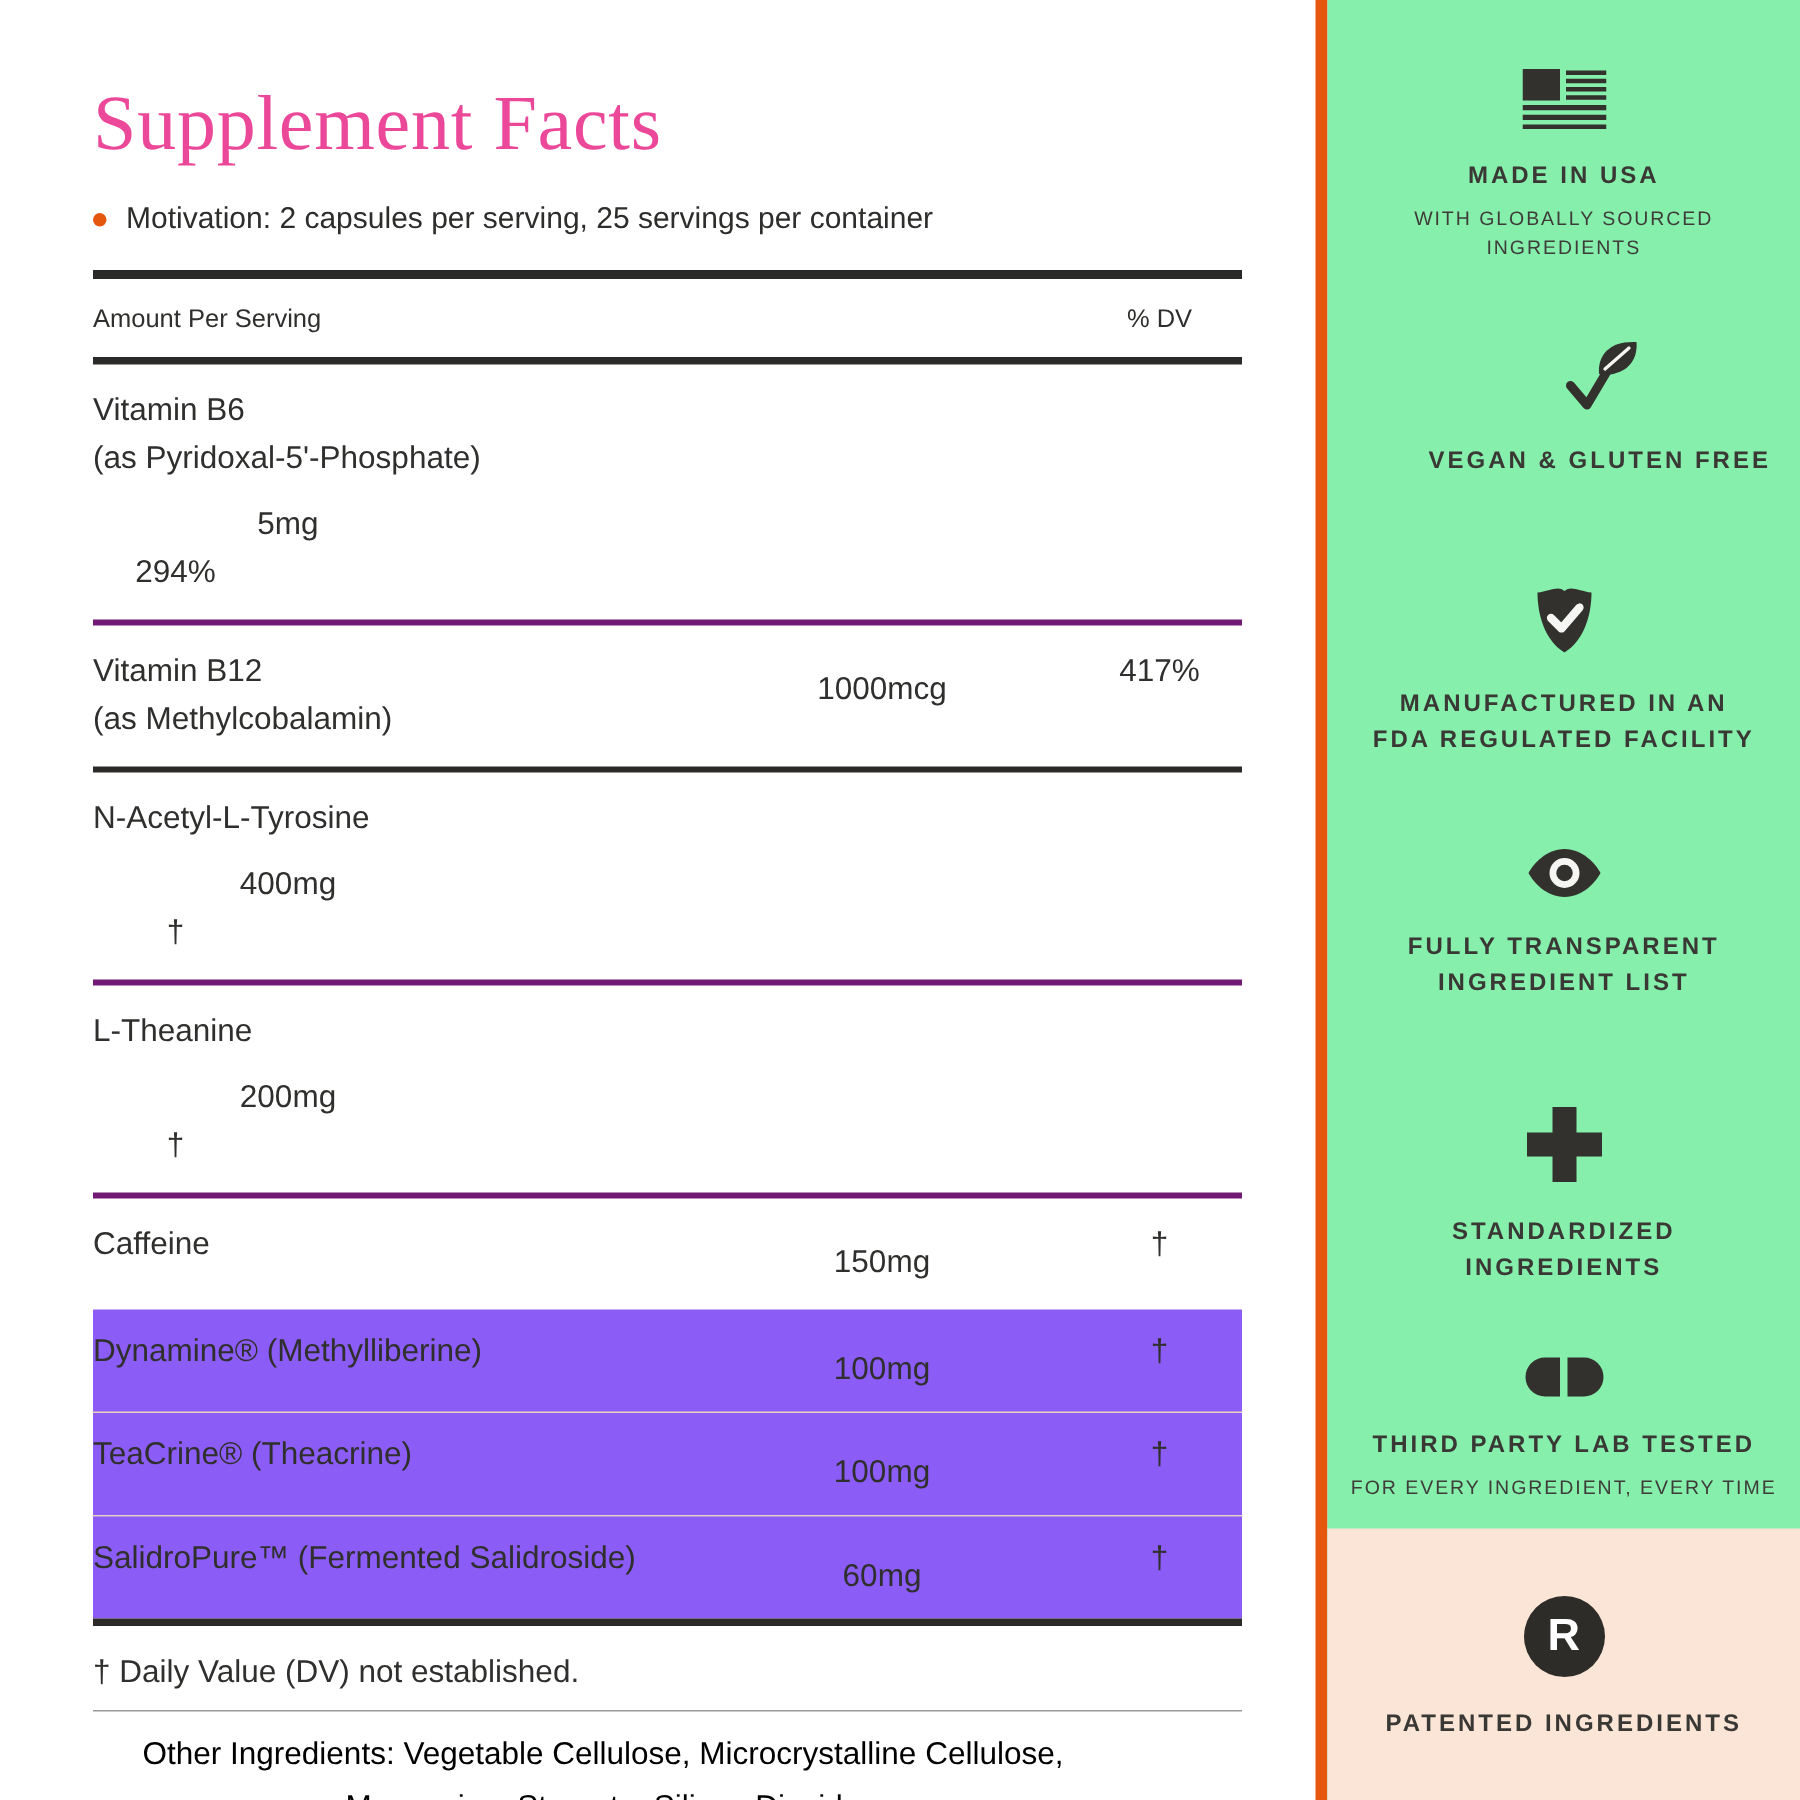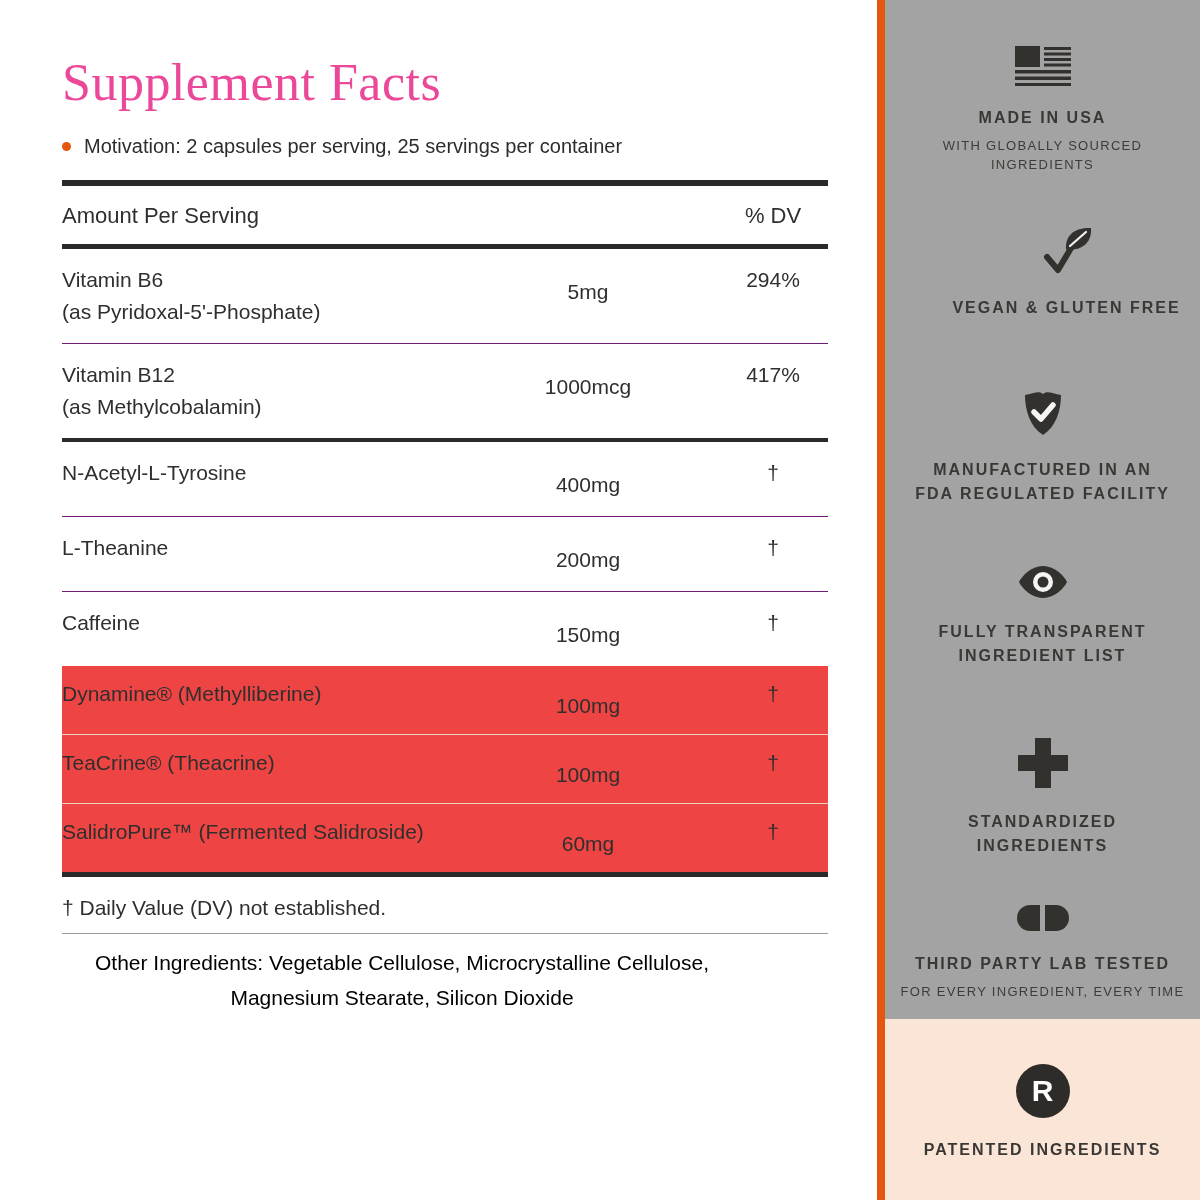--- a/index.html
+++ b/index.html
@@ -11,43 +11,43 @@
   .main{position:absolute;left:62px;top:0;width:766px;}
   .title{
     margin:54px 0 0;font-family:"Liberation Serif", serif;font-weight:500;
     font-size:52px;line-height:58px;color:#ec4899;letter-spacing:0.5px;
   }
   .serving-line{margin-top:22px;display:flex;align-items:center;font-size:20px;color:#2d2d2b;height:24px;}
   .bullet{width:9px;height:9px;border-radius:50%;background:#E4570C;margin-right:13px;flex:0 0 auto;}
   .facts{margin-top:22px;}
   .fheader{
     display:flex;align-items:center;border-top:6px solid #2b2a28;border-bottom:5px solid #2b2a28;
-    padding:17px 0 15px;font-size:22px;color:#2f2f2d;
+    padding:17px 0 15px;font-size:17px;color:#2f2f2d;
   }
   .fheader .hleft{flex:1;}
   .fheader .hright{width:110px;text-align:center;}
   .frow{display:flex;align-items:flex-start;padding:15px 0;font-size:21px;line-height:32px;color:#2f2f2d;}
   .frow .cname{flex:1;padding-right:10px;}
   .frow .camt{width:260px;text-align:center;margin-top:12px;}
   .frow .cdv{width:110px;text-align:center;}
-  .frow.d-thin{border-bottom:1px solid #701a75;}
+  .frow.d-thin{border-bottom:4px solid #701a75;flex-direction:column;}
   .frow.d-thick{border-bottom:4px solid #2b2a28;}
-  .frow.hl{background:#ef4444;padding:12px 0;}
+  .frow.hl{background:#8b5cf6;padding:12px 0;}
   .frow.hl .cname{padding-left:0;}
   .frow.hl.d-peach{border-bottom:1px solid #ecd2c0;}
   .bottom-bar{border-bottom:5px solid #2b2a28;}
   .footnote{
     padding:16px 0 10px;font-size:21px;line-height:30px;color:#2f2f2d;
     border-bottom:1px solid #9a9a98;
   }
   .other-ing{margin-top:11px;font-size:21px;line-height:35px;color:#000000;width:680px;text-align:center;}
   
   .orange-divider{position:absolute;left:877px;top:0;width:8px;height:1200px;background:#E4570C;}
   
-  .sidebar{position:absolute;left:885px;top:0;width:315px;height:1200px;background:#a3a3a3;}
+  .sidebar{position:absolute;left:885px;top:0;width:315px;height:1200px;background:#86efac;}
   .sidebar-peach{position:absolute;left:0;top:1019px;width:315px;height:181px;background:#FBE5D6;}
   .badge{position:absolute;left:0;width:100%;text-align:center;color:#3a3936;}
   .badge-1{top:46px;} .badge-2{top:224px;margin-left:24px;} .badge-3{top:386px;} .badge-4{top:564px;}
   .badge-5{top:736px;} .badge-6{top:904px;} .badge-7{top:1064px;}
   .bicon{display:flex;justify-content:center;margin-bottom:20px;}
   .bicon svg{display:block;}
   .btitle{font-size:16px;font-weight:700;letter-spacing:2px;line-height:24px;color:#393835;}
   .bsub{margin-top:6px;font-size:13px;font-weight:500;letter-spacing:1.3px;line-height:19px;color:#3d3c39;}
   .r-circle{
     width:54px;height:54px;border-radius:50%;background:#2e2c28;color:#ffffff;

